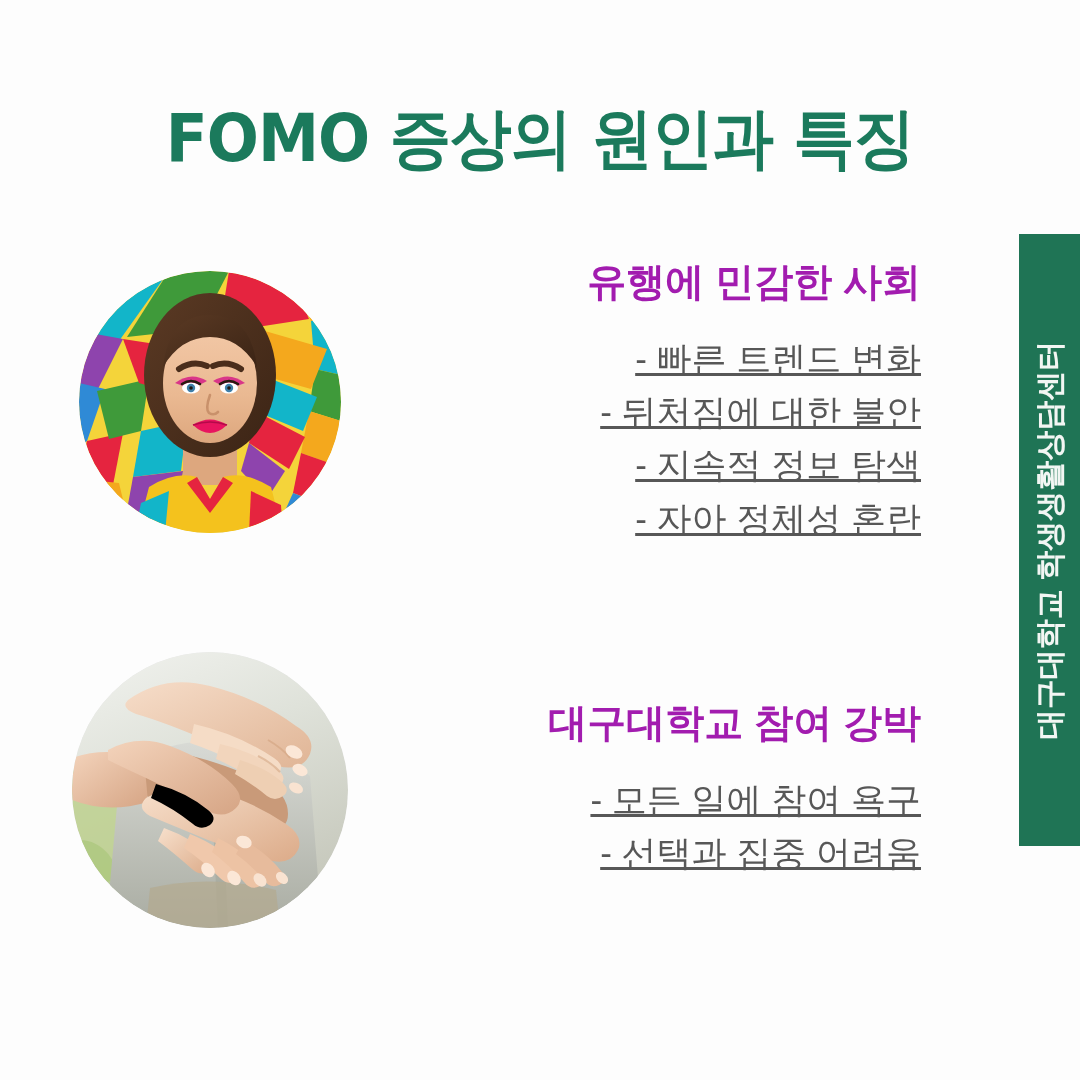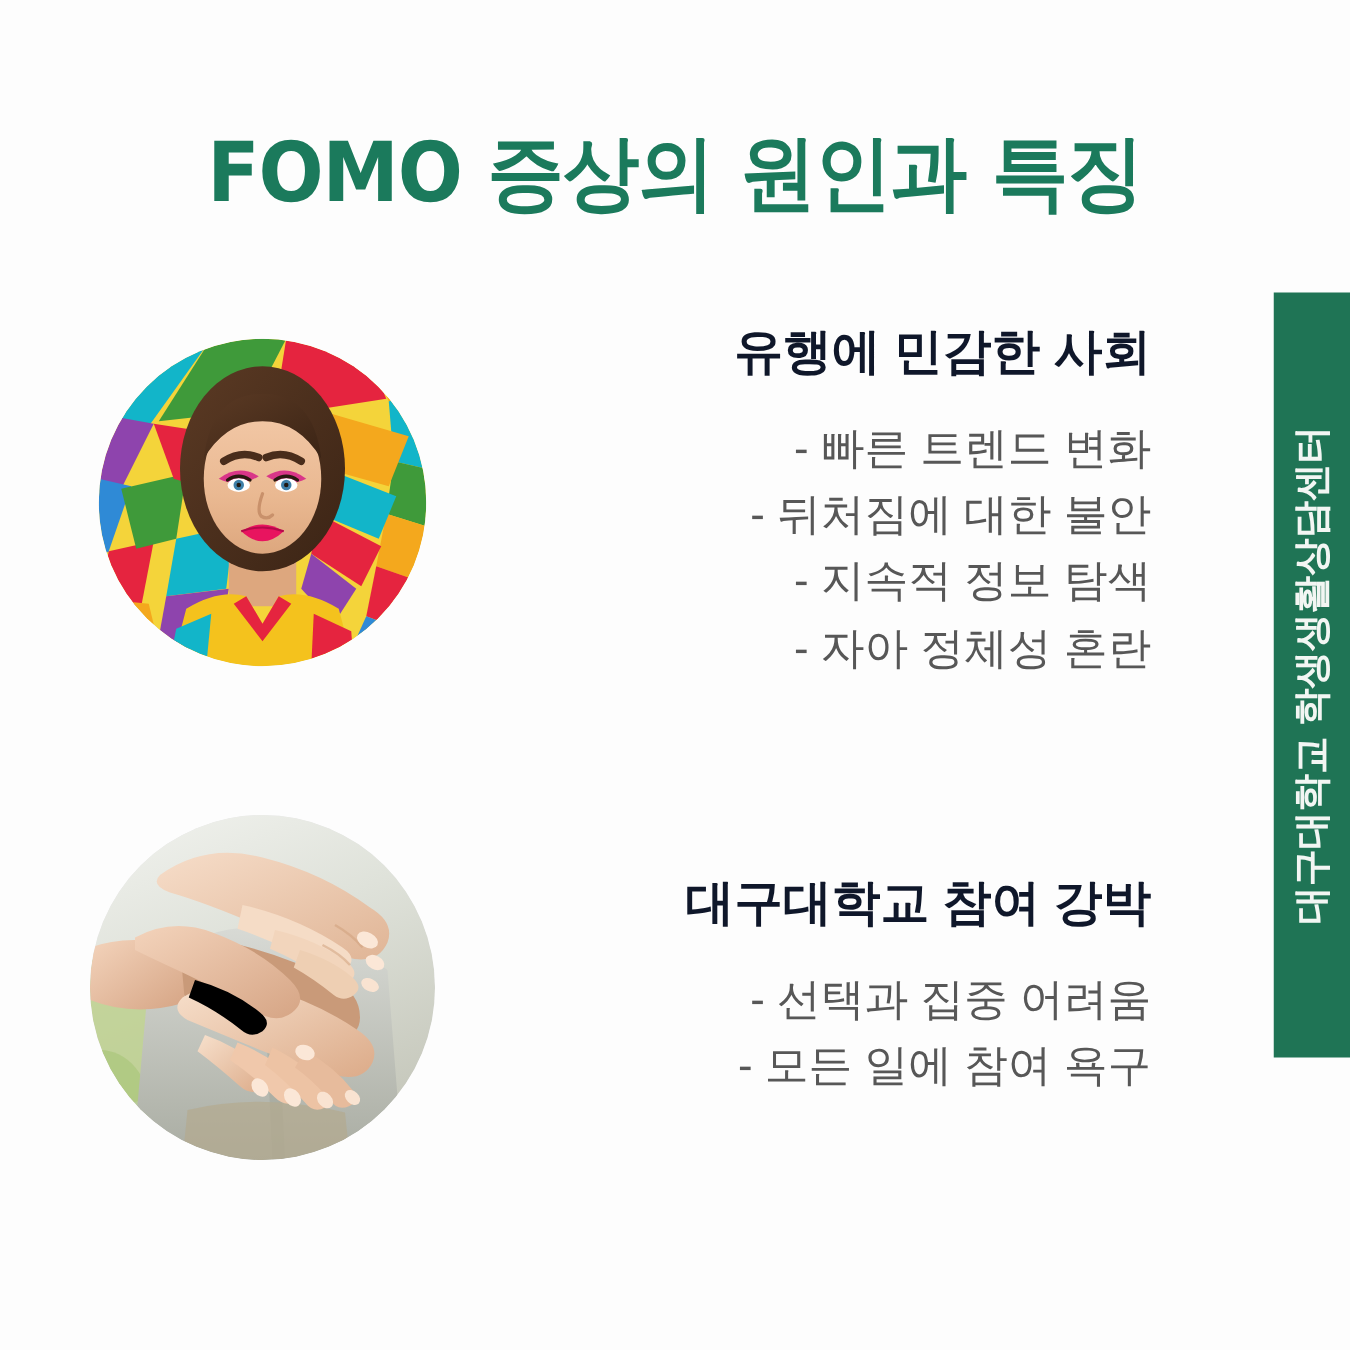--- a/index.html
+++ b/index.html
@@ -98,40 +98,41 @@
 
   .text-col {
     flex: 1 1 auto;
     display: flex;
     flex-direction: column;
     align-items: flex-end;
     padding-right: 98px;
     box-sizing: border-box;
   }
   .sec-heading {
-    color: #0f172a;
+    color: #a21caf;
     font-size: 39px;
     font-weight: 700;
     line-height: 1.2;
     margin: 0 0 26px 0;
     text-align: right;
     white-space: nowrap;
   }
   .sec-list {
     list-style: none;
     margin: 0;
     padding: 0;
     text-align: right;
   }
   .sec-list li {
     color: #575757;
     font-size: 35px;
     line-height: 1.52;
     white-space: nowrap;
     font-weight: 400;
+    text-decoration: underline;
   }
 </style>
 </head>
 <body>
 
 <div id="card">
 
   <h1 id="title">FOMO 증상의 원인과 특징</h1>
 
   <div class="section" id="section-0">
@@ -294,22 +295,22 @@
             <ellipse cx="188" cy="228" rx="7.5" ry="5.5" transform="rotate(48 188 228)" fill="#f9e3d1"></ellipse>
             <ellipse cx="210" cy="226" rx="7" ry="5" transform="rotate(44 210 226)" fill="#f9e3d1"></ellipse>
             <ellipse cx="172" cy="190" rx="8" ry="6" transform="rotate(20 172 190)" fill="#fbe7d7"></ellipse>
           </g>
         </svg>
       </div>
     </div>
     <div class="text-col">
       <h2 class="sec-heading">대구대학교 참여 강박</h2>
       <ul class="sec-list">
+        <li>- 모든 일에 참여 욕구</li>
         <li>- 선택과 집중 어려움</li>
-        <li>- 모든 일에 참여 욕구</li>
       </ul>
     </div>
   </div>
 
   <div id="side-band">
     <span id="side-band-label">대구대학교 학생생활상담센터</span>
   </div>
 
 </div>
 

